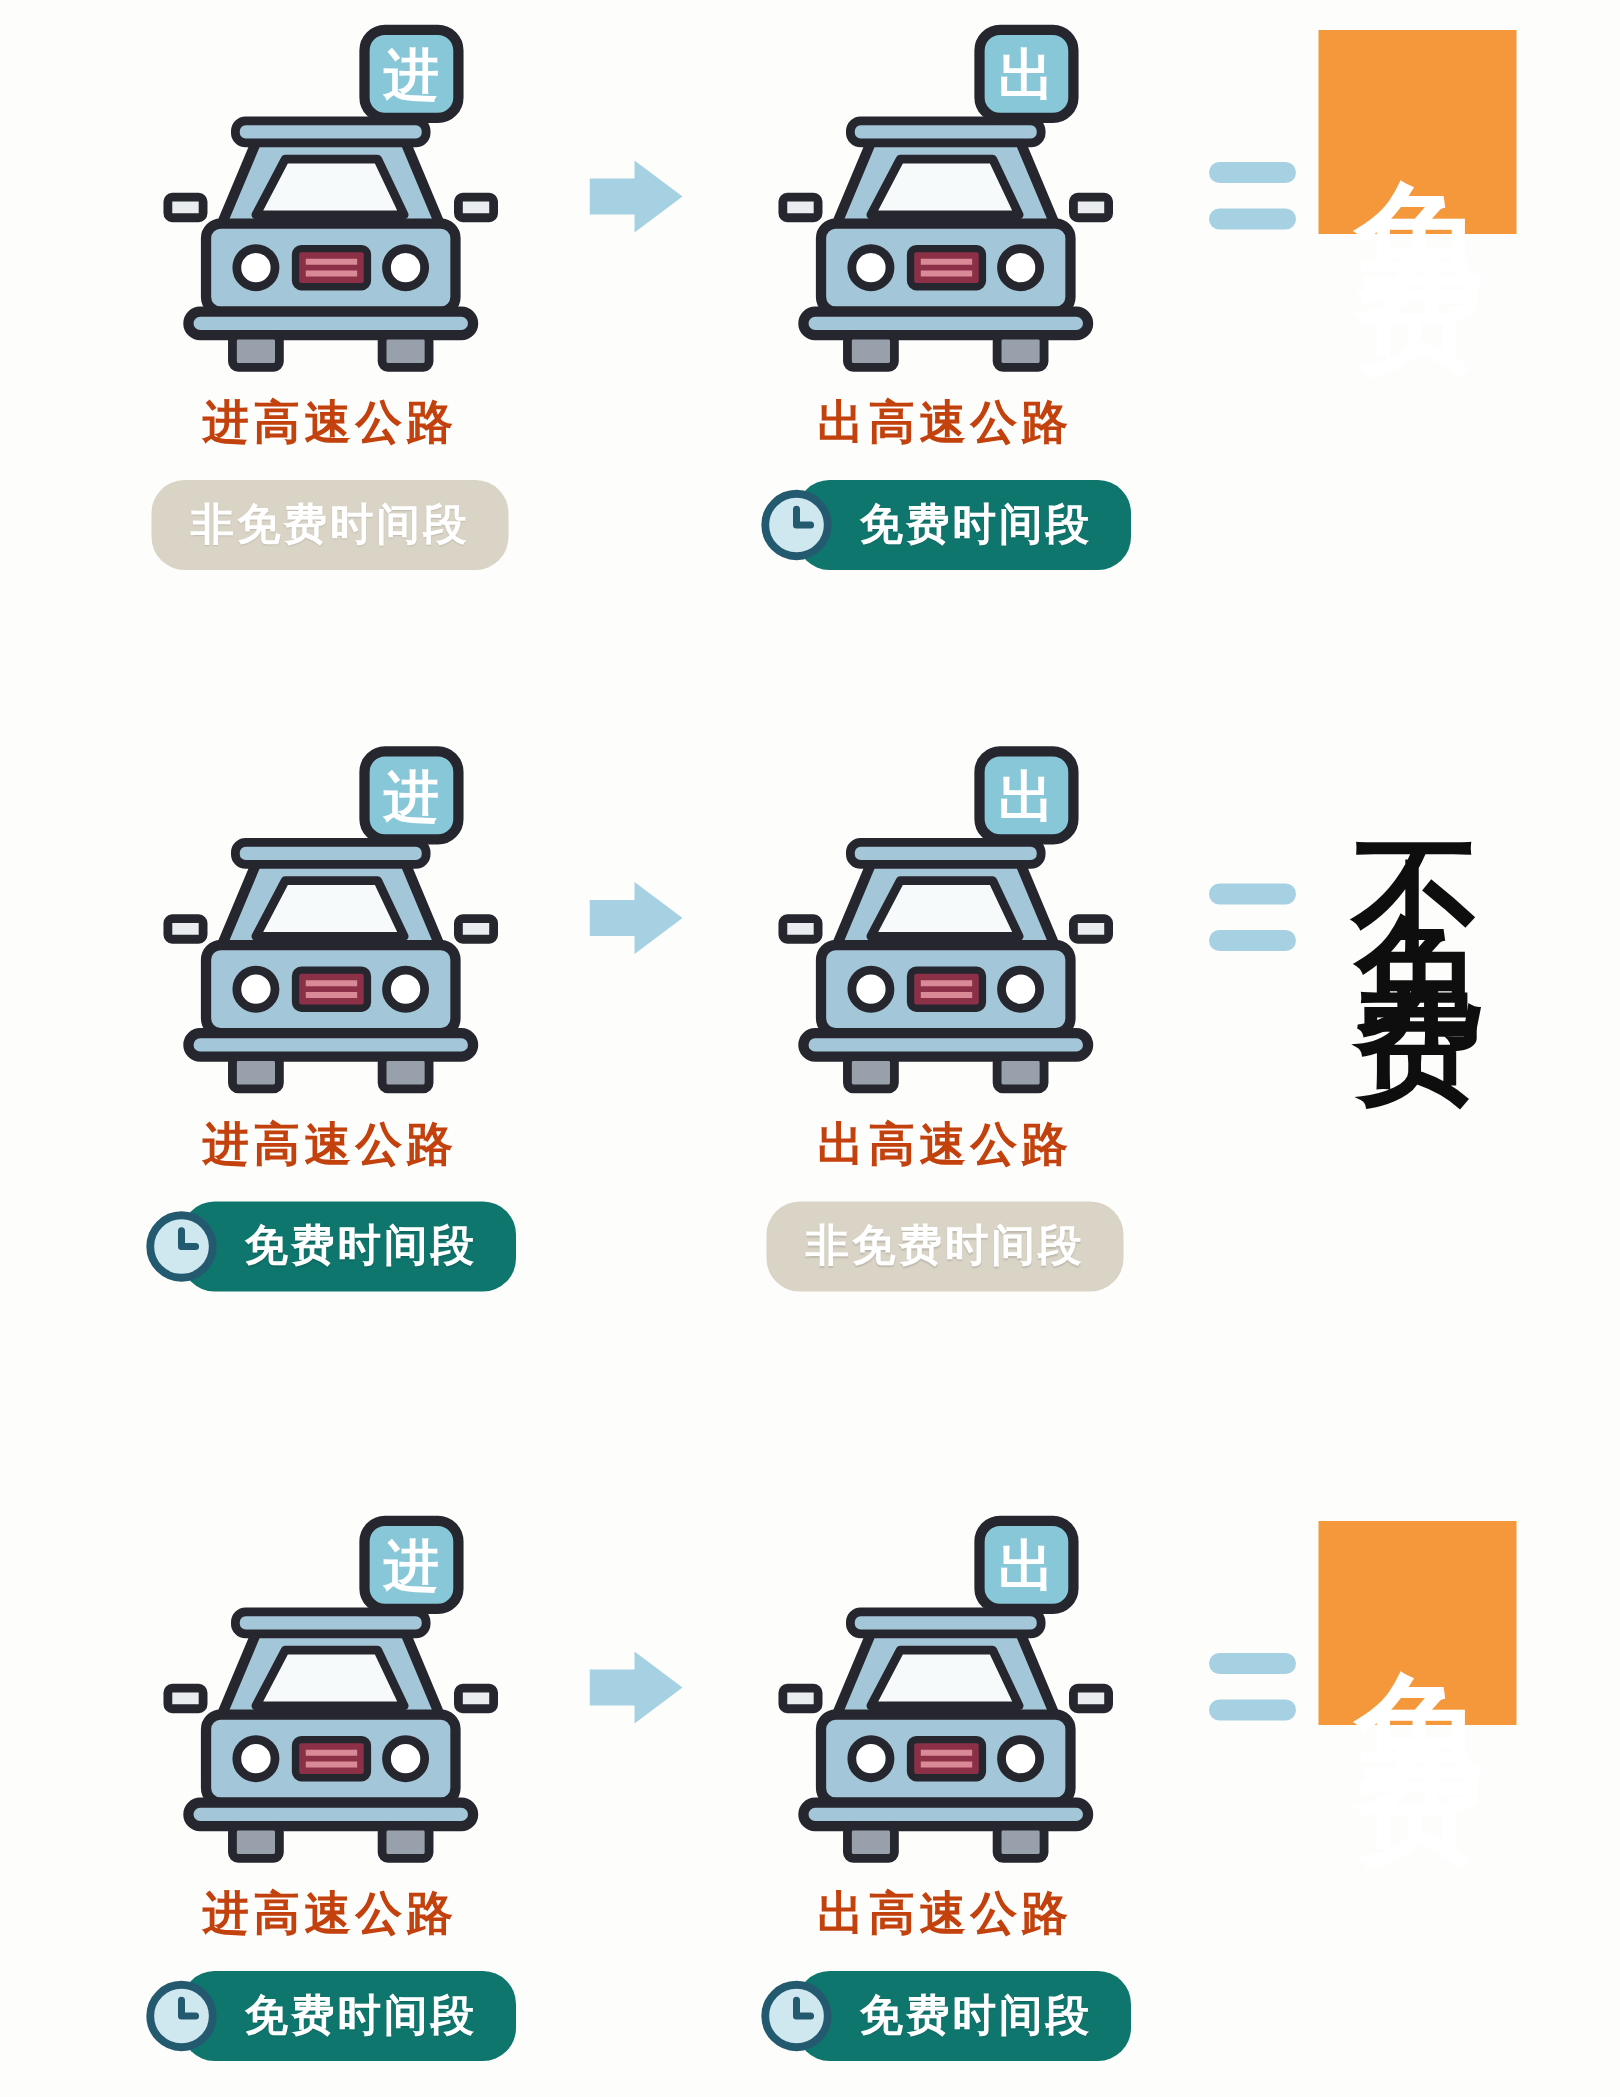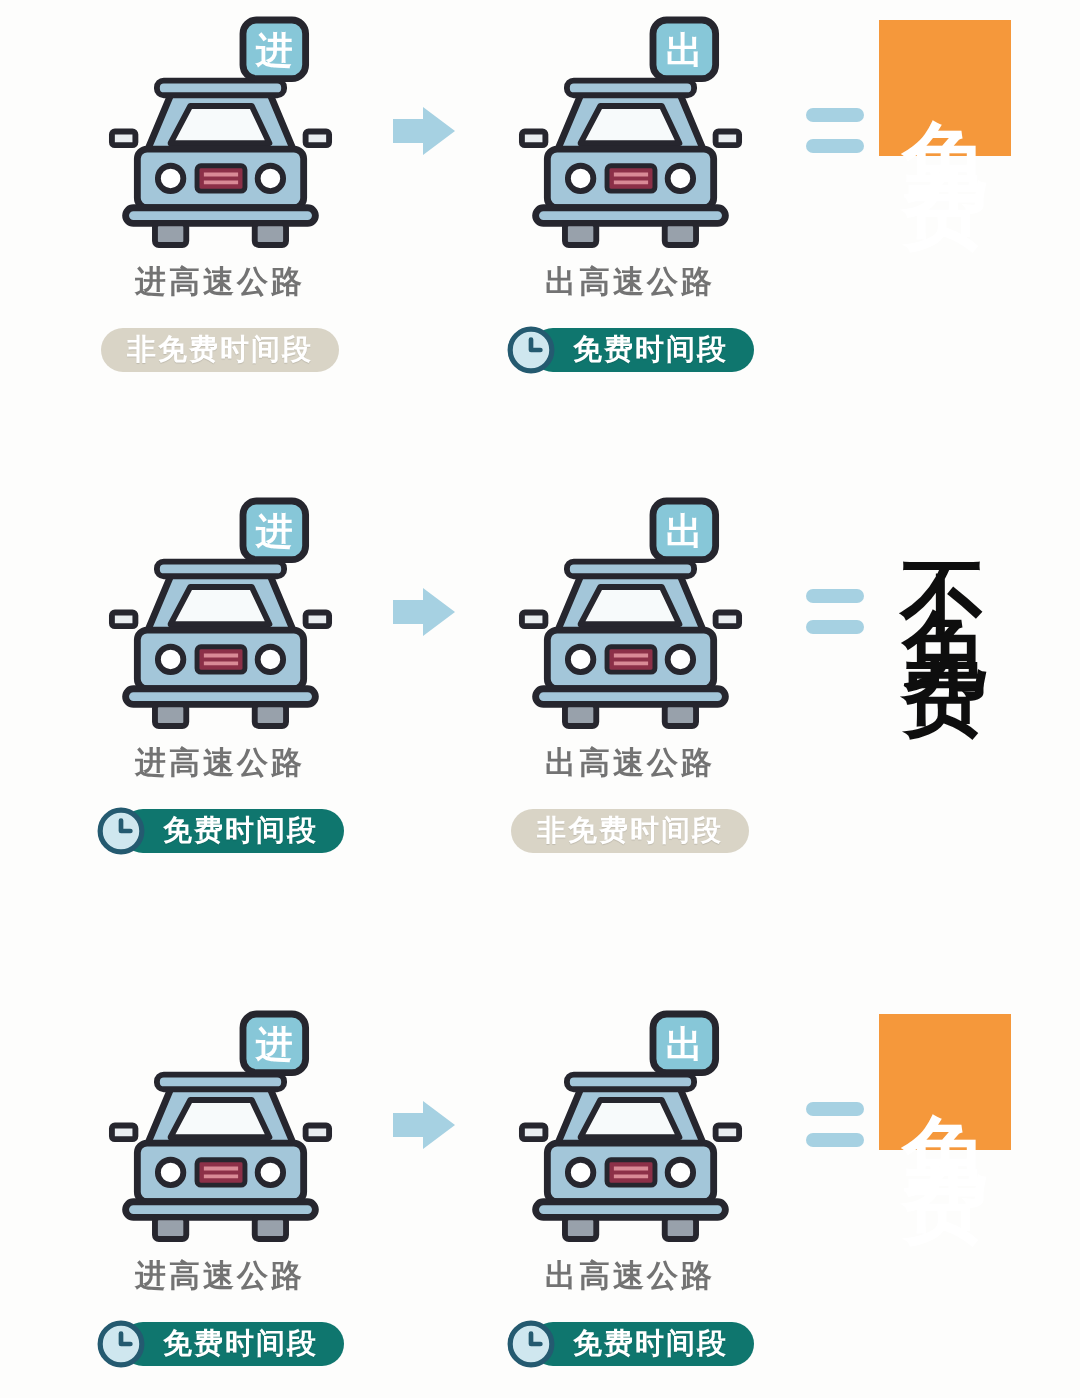--- a/index.html
+++ b/index.html
@@ -6,25 +6,25 @@
   body { font-family:"Liberation Sans","DejaVu Sans",sans-serif; background:#ffffff; }
   .page { width:1080px; height:1398px; background:#fdfdfc; overflow:hidden; padding-top:12px; }
 
   .row { display:flex; align-items:flex-start; padding-left:55px; }
   .row-2 { margin-top:118px; }
   .row-3 { margin-top:150px; }
 
   .car-col { width:330px; display:flex; flex-direction:column; align-items:center; }
   .car { width:225px; height:237px; }
 
-  .car-label { margin-top:12px; font-size:31px; font-weight:600; color:#737373; letter-spacing:3px; white-space:nowrap; }
+  .car-label { margin-top:12px; font-size:31px; font-weight:600; color:#c2410c; letter-spacing:3px; white-space:nowrap; }
 
   .badge { display:flex; align-items:center; margin-top:22px; height:50px; }
   .clock-svg { width:50px; height:50px; position:relative; z-index:2; flex:none; }
-  .pill { height:44px; border-radius:22px; display:flex; align-items:center; padding:0 26px;
+  .pill { height:60px; border-radius:22px; display:flex; align-items:center; padding:0 26px;
           font-size:29px; font-weight:bold; color:#ffffff; letter-spacing:2px; white-space:nowrap;
           text-shadow:0 1px 1px rgba(0,0,0,0.12); }
   .badge[data-variant="orange"] .pill { background:#0f766e; }
   .badge[data-variant="gray"]   .pill { background:#d9d4c6; }
   .badge[data-clock="true"]  .pill { margin-left:-25px; padding-left:42px; }
 
   .arrow-col  { width:80px; height:237px; display:flex; align-items:center; justify-content:center; }
   .arrow-svg  { width:64px; height:56px; }
 
   .equals-col { width:80px; height:237px; display:flex; flex-direction:column; justify-content:center; align-items:center; gap:17px; }

